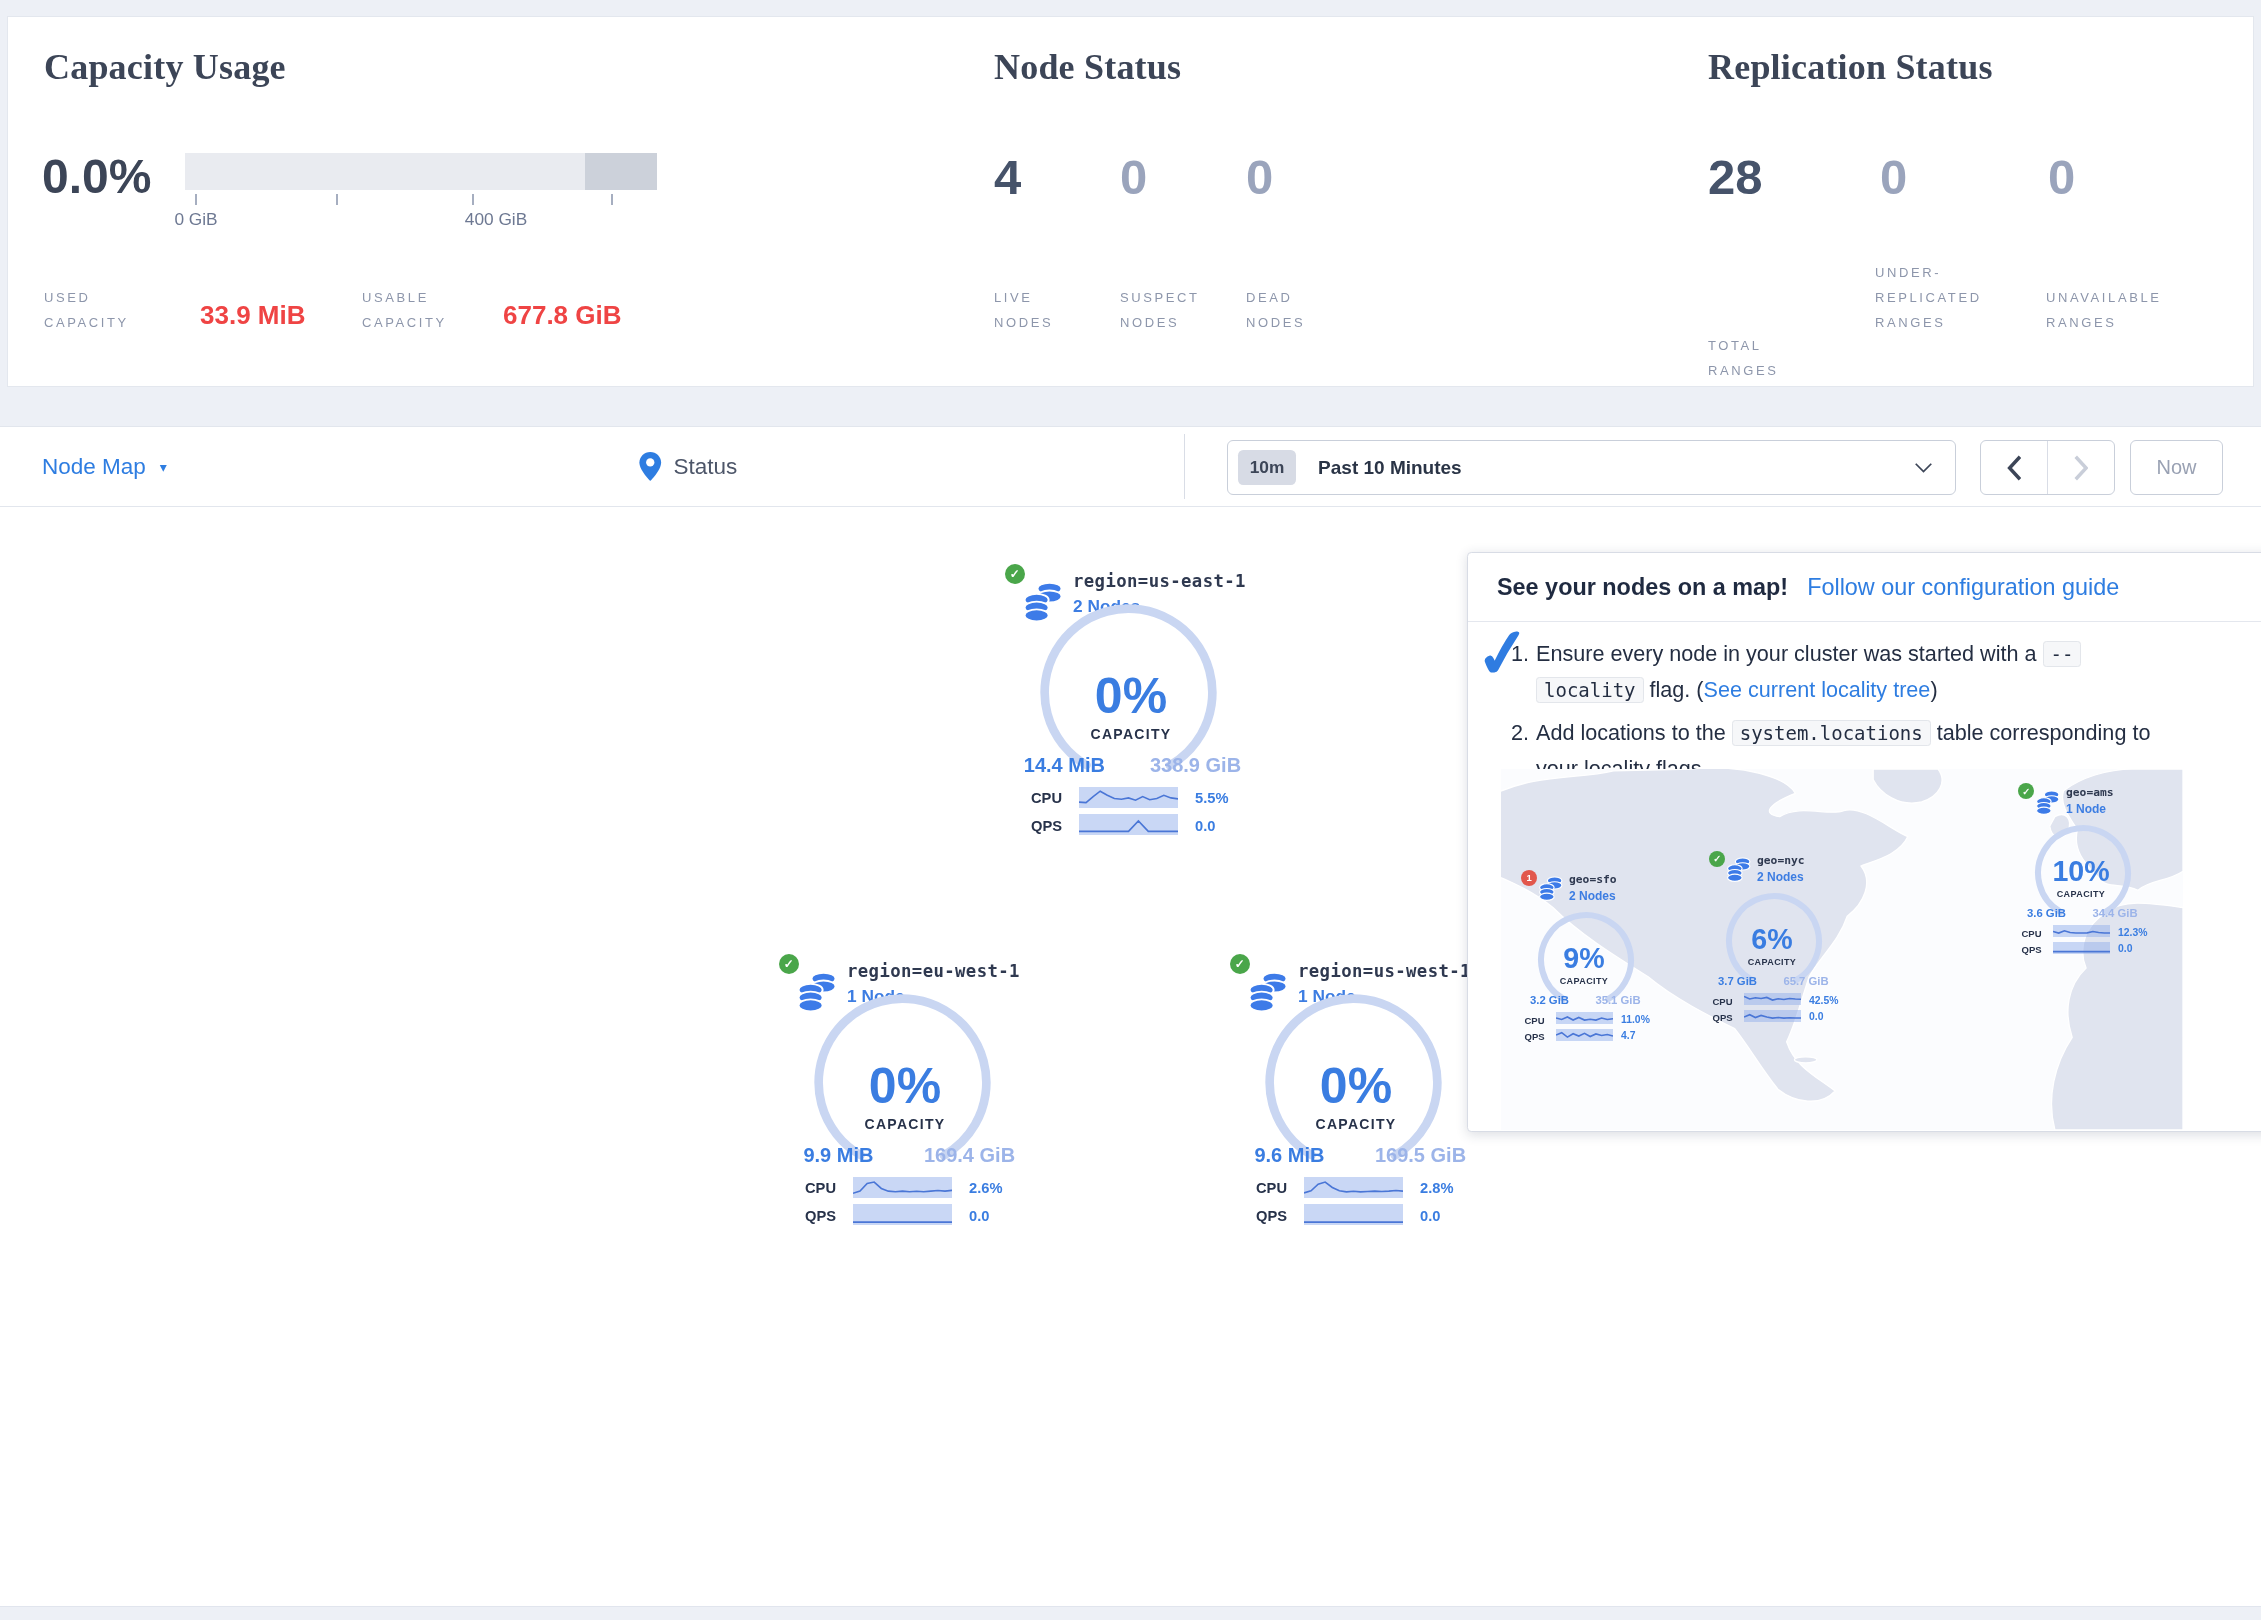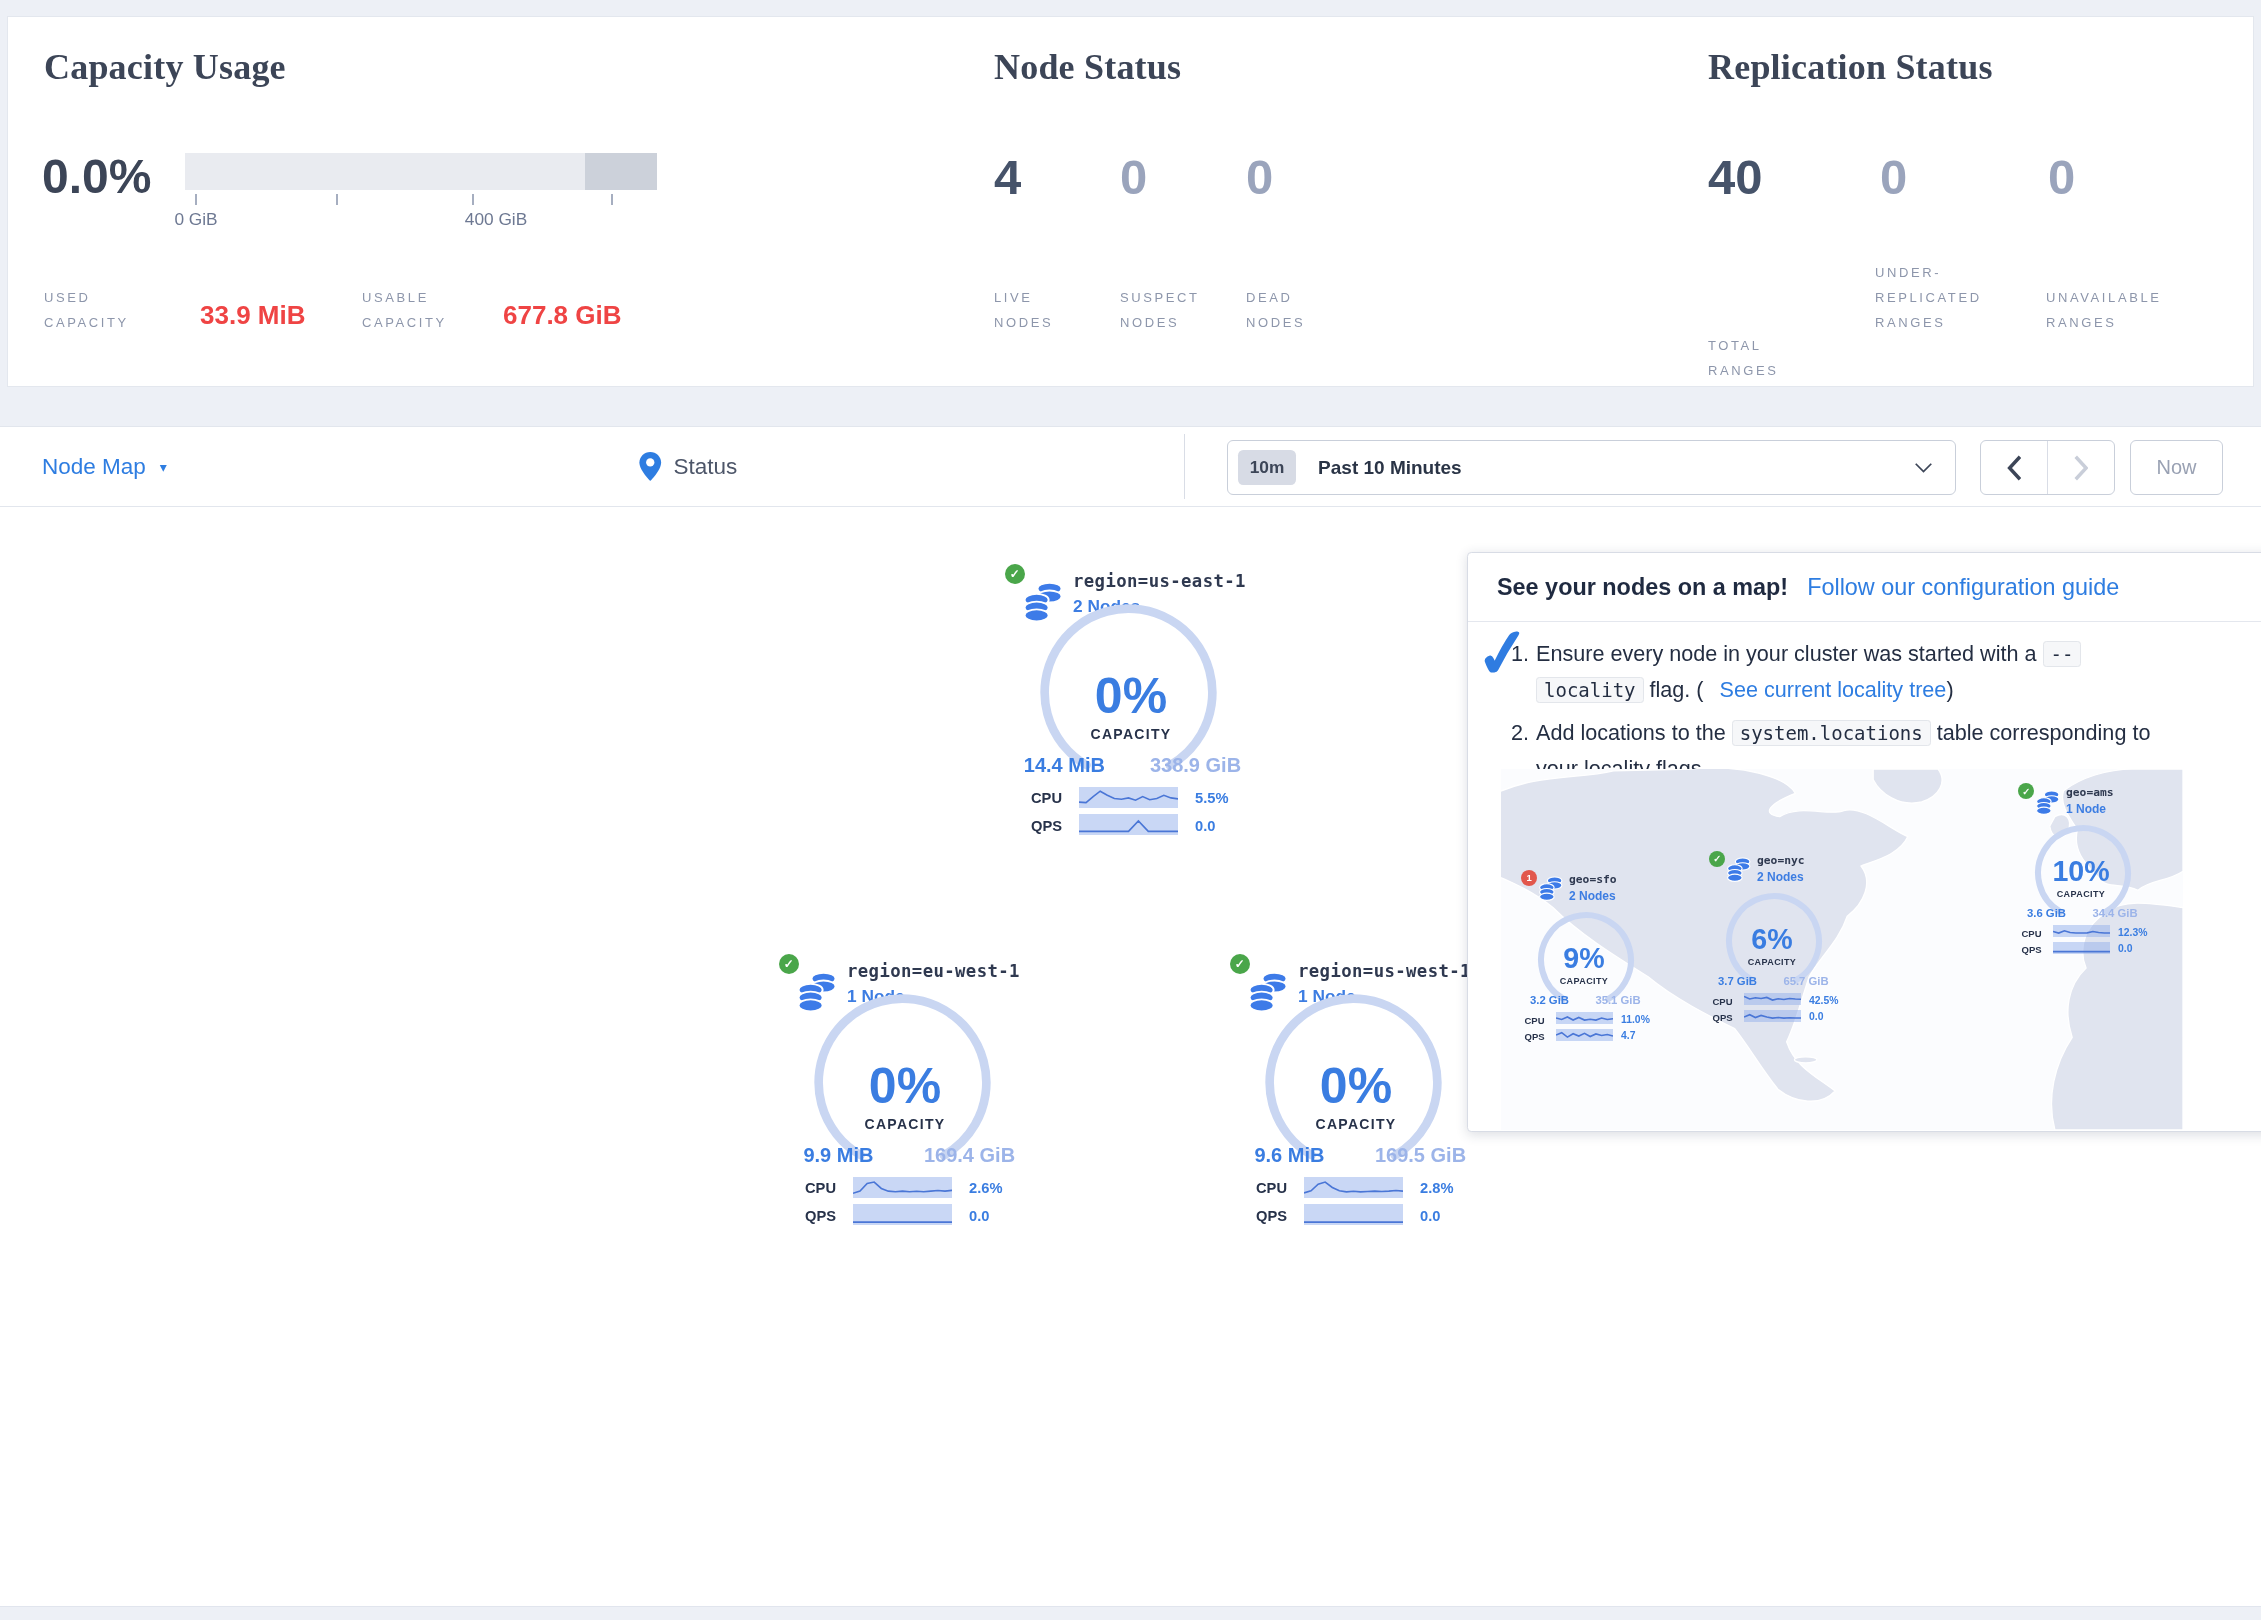--- a/index.html
+++ b/index.html
@@ -87,21 +87,21 @@
                   border-bottom:0.9px solid #e4e7ee; display:flex; align-items:center; padding:0 29px; }
   .popup-title { font-size:23.4px; font-weight:700; color:#1f2a40; }
   .popup-link { font-size:23.4px; color:#2e7de1; margin-left:19px; cursor:pointer; text-decoration:none; }
   .popup-close { position:absolute; right:22.5px; top:21px; font-size:23.4px; color:#566176; cursor:pointer; }
   .popup-steps { position:absolute; left:35px; top:83px; width:675px; font-size:21.6px;
                  color:#242e42; line-height:35px; }
   .step { margin-bottom:7px; display:flex; }
   .step-num { width:26px; flex:none; text-align:right; margin-right:7px; }
   .code-chip { font-family:"DejaVu Sans Mono", monospace; font-size:19px; background:#f6f7f9;
                border:0.9px solid #e3e6eb; border-radius:3.5px; padding:0.9px 7px; color:#242e42; }
-  .inline-link { color:#2e7de1; cursor:pointer; text-decoration:none;margin-left:16px; }
+  .inline-link { color:#2e7de1; cursor:pointer; text-decoration:none; }
   .big-check { position:absolute; left:7px; top:61px; font-size:68px; font-weight:700;
                color:#2f7ce1; transform:rotate(-6deg); z-index:2; }
 
   
   .minimap { position:absolute; left:33px; top:216px; width:682px; height:361px; overflow:hidden;
              background:#fbfcfe; }
   .mm-svg { position:absolute; left:0; top:0; }
   .mm-group { position:absolute; width:147px; }
   .mm-group .badge { left:0; top:3.5px; width:16.4px; height:16.4px; font-size:9.5px; }
   .mm-db { position:absolute; left:17.3px; top:10.4px; }
@@ -159,21 +159,21 @@
       <span>LIVE</span><br><span>NODES</span>
     </div>
     <div class="stat-label" style="left:1112px;">
       <span>SUSPECT</span><br><span>NODES</span>
     </div>
     <div class="stat-label" style="left:1238px;">
       <span>DEAD</span><br><span>NODES</span>
     </div>
 
     <div class="panel-title" style="left:1700px; top:29px;">Replication Status</div>
-    <div class="big-num" style="left:1700px;">40</div>
+    <div class="big-num" style="left:1700px;">28</div>
     <div class="big-num muted" style="left:1872px;">0</div>
     <div class="big-num muted" style="left:2040px;">0</div>
     <div class="stat-label" style="left:1700px;margin-top:48px;">
       <span>TOTAL</span><br><span>RANGES</span>
     </div>
     <div class="stat-label" style="left:1867px; top:243px;">
       <span>UNDER-</span><br><span>REPLICATED</span><br><span>RANGES</span>
     </div>
     <div class="stat-label" style="left:2038px;">
       <span>UNAVAILABLE</span><br><span>RANGES</span>

